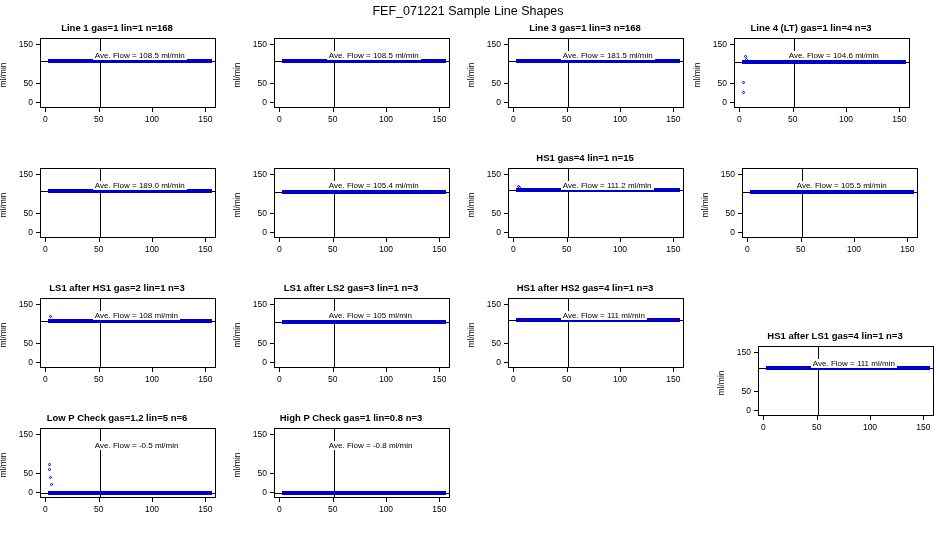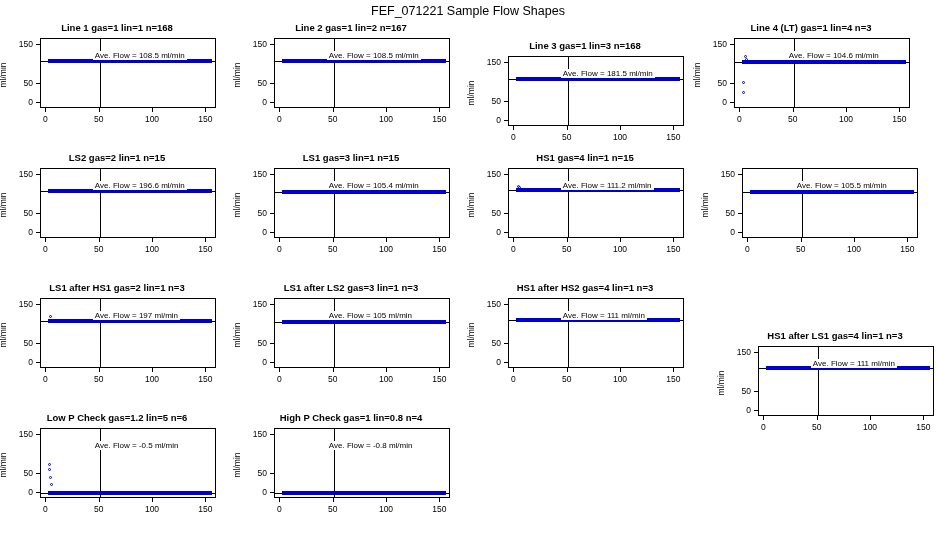--- a/index.html
+++ b/index.html
@@ -133,21 +133,21 @@
   .band {
     position: absolute;
     background: #0000cc;
     height: 4px;
   }
 </style>
 </head>
 <body>
 
 <div id="root">
-  <div id="main-title">FEF_071221  Sample Flow Shapes</div>
+  <div id="main-title">FEF_071221  Sample Line Shapes</div>
   <div id="grid">
       <div class="panel" style="left: 0px; top: 0px;">
         <div class="panel-title">Line 1 gas=1 lin=1 n=168</div>
         <div class="ylab">ml/min</div>
         <div class="ytick" style="left: 13px; top: 77.1667px;">0</div>
         <div class="ytickmark" style="left: 36px; top: 82.1667px;"></div>
         <div class="ytick" style="left: 13px; top: 57.7222px;">50</div>
         <div class="ytickmark" style="left: 36px; top: 62.7222px;"></div>
         <div class="ytick" style="left: 13px; top: 18.8333px;">150</div>
         <div class="ytickmark" style="left: 36px; top: 23.8333px;"></div>
@@ -160,21 +160,20 @@
         <div class="xtick" style="left: 194.333px; top: 94px;">150</div>
         <div class="xtickmark" style="left: 205.333px; top: 88px;"></div>
         <div class="plotbox">
           <div class="vline" style="left: 58.6667px;"></div>
           <div class="hline" style="top: 21.9722px;"></div>
           <div class="band" style="left: 7.46667px; width: 163.2px; top: 19.9722px;"></div>
         </div>
         <div class="ann" style="left: 92.8px; top: 31px;">Ave. Flow =  108.5  ml/min</div>
       </div>
       <div class="panel" style="left: 234px; top: 0px;">
-        <div class="panel-title">Line 2 gas=1 lin=2 n=167</div>
         <div class="ylab">ml/min</div>
         <div class="ytick" style="left: 13px; top: 77.1667px;">0</div>
         <div class="ytickmark" style="left: 36px; top: 82.1667px;"></div>
         <div class="ytick" style="left: 13px; top: 57.7222px;">50</div>
         <div class="ytickmark" style="left: 36px; top: 62.7222px;"></div>
         <div class="ytick" style="left: 13px; top: 18.8333px;">150</div>
         <div class="ytickmark" style="left: 36px; top: 23.8333px;"></div>
         <div class="xtick" style="left: 34.3333px; top: 94px;">0</div>
         <div class="xtickmark" style="left: 45.3333px; top: 88px;"></div>
         <div class="xtick" style="left: 87.6667px; top: 94px;">50</div>
@@ -183,21 +182,21 @@
         <div class="xtickmark" style="left: 152px; top: 88px;"></div>
         <div class="xtick" style="left: 194.333px; top: 94px;">150</div>
         <div class="xtickmark" style="left: 205.333px; top: 88px;"></div>
         <div class="plotbox">
           <div class="vline" style="left: 58.6667px;"></div>
           <div class="hline" style="top: 21.9722px;"></div>
           <div class="band" style="left: 7.46667px; width: 163.2px; top: 19.9722px;"></div>
         </div>
         <div class="ann" style="left: 92.8px; top: 31px;">Ave. Flow =  108.5  ml/min</div>
       </div>
-      <div class="panel" style="left: 468px; top: 0px; margin-top: 18px;">
+      <div class="panel" style="left: 468px; top: 0px;">
         <div class="panel-title">Line 3 gas=1 lin=3 n=168</div>
         <div class="ylab">ml/min</div>
         <div class="ytick" style="left: 13px; top: 77.1667px;">0</div>
         <div class="ytickmark" style="left: 36px; top: 82.1667px;"></div>
         <div class="ytick" style="left: 13px; top: 57.7222px;">50</div>
         <div class="ytickmark" style="left: 36px; top: 62.7222px;"></div>
         <div class="ytick" style="left: 13px; top: 18.8333px;">150</div>
         <div class="ytickmark" style="left: 36px; top: 23.8333px;"></div>
         <div class="xtick" style="left: 34.3333px; top: 94px;">0</div>
         <div class="xtickmark" style="left: 45.3333px; top: 88px;"></div>
@@ -236,45 +235,43 @@
           <div class="hline" style="top: 23.4889px;"></div>
           <div class="band" style="left: 7.46667px; width: 163.2px; top: 20.9444px;"></div>
           <div class="pt" style="left: 6.53333px; top: 41.9444px;"></div>
           <div class="pt" style="left: 6.53333px; top: 52.0556px;"></div>
           <div class="pt" style="left: 8.66667px; top: 16.2778px;"></div>
           <div class="pt" style="left: 9.73333px; top: 18.6111px;"></div>
         </div>
         <div class="ann" style="left: 92.8px; top: 31px;">Ave. Flow =  104.6  ml/min</div>
       </div>
       <div class="panel" style="left: 0px; top: 130px;">
-        <div class="panel-title">LS2 gas=2 lin=1 n=15</div>
         <div class="ylab">ml/min</div>
         <div class="ytick" style="left: 13px; top: 77.1667px;">0</div>
         <div class="ytickmark" style="left: 36px; top: 82.1667px;"></div>
         <div class="ytick" style="left: 13px; top: 57.7222px;">50</div>
         <div class="ytickmark" style="left: 36px; top: 62.7222px;"></div>
         <div class="ytick" style="left: 13px; top: 18.8333px;">150</div>
         <div class="ytickmark" style="left: 36px; top: 23.8333px;"></div>
         <div class="xtick" style="left: 34.3333px; top: 94px;">0</div>
         <div class="xtickmark" style="left: 45.3333px; top: 88px;"></div>
         <div class="xtick" style="left: 87.6667px; top: 94px;">50</div>
         <div class="xtickmark" style="left: 98.6667px; top: 88px;"></div>
         <div class="xtick" style="left: 141px; top: 94px;">100</div>
         <div class="xtickmark" style="left: 152px; top: 88px;"></div>
         <div class="xtick" style="left: 194.333px; top: 94px;">150</div>
         <div class="xtickmark" style="left: 205.333px; top: 88px;"></div>
         <div class="plotbox">
           <div class="vline" style="left: 58.6667px;"></div>
           <div class="hline" style="top: 21.6222px;"></div>
           <div class="band" style="left: 7.46667px; width: 163.2px; top: 19.6222px;"></div>
         </div>
-        <div class="ann" style="left: 92.8px; top: 31px;">Ave. Flow =  196.6  ml/min</div>
+        <div class="ann" style="left: 92.8px; top: 31px;">Ave. Flow =  189.0  ml/min</div>
       </div>
       <div class="panel" style="left: 234px; top: 130px;">
-        <div class="panel-title">LS1 gas=3 lin=1 n=15</div>
         <div class="ylab">ml/min</div>
         <div class="ytick" style="left: 13px; top: 77.1667px;">0</div>
         <div class="ytickmark" style="left: 36px; top: 82.1667px;"></div>
         <div class="ytick" style="left: 13px; top: 57.7222px;">50</div>
         <div class="ytickmark" style="left: 36px; top: 62.7222px;"></div>
         <div class="ytick" style="left: 13px; top: 18.8333px;">150</div>
         <div class="ytickmark" style="left: 36px; top: 23.8333px;"></div>
         <div class="xtick" style="left: 34.3333px; top: 94px;">0</div>
         <div class="xtickmark" style="left: 45.3333px; top: 88px;"></div>
         <div class="xtick" style="left: 87.6667px; top: 94px;">50</div>
@@ -355,21 +352,21 @@
         <div class="xtick" style="left: 141px; top: 94px;">100</div>
         <div class="xtickmark" style="left: 152px; top: 88px;"></div>
         <div class="xtick" style="left: 194.333px; top: 94px;">150</div>
         <div class="xtickmark" style="left: 205.333px; top: 88px;"></div>
         <div class="plotbox">
           <div class="vline" style="left: 58.6667px;"></div>
           <div class="hline" style="top: 22.1667px;"></div>
           <div class="band" style="left: 7.46667px; width: 163.2px; top: 20.1667px;"></div>
           <div class="pt" style="left: 7.6px; top: 16.2778px;"></div>
         </div>
-        <div class="ann" style="left: 92.8px; top: 31px;">Ave. Flow =  197  ml/min</div>
+        <div class="ann" style="left: 92.8px; top: 31px;">Ave. Flow =  108  ml/min</div>
       </div>
       <div class="panel" style="left: 234px; top: 260px;">
         <div class="panel-title">LS1 after LS2 gas=3 lin=1 n=3</div>
         <div class="ylab">ml/min</div>
         <div class="ytick" style="left: 13px; top: 77.1667px;">0</div>
         <div class="ytickmark" style="left: 36px; top: 82.1667px;"></div>
         <div class="ytick" style="left: 13px; top: 57.7222px;">50</div>
         <div class="ytickmark" style="left: 36px; top: 62.7222px;"></div>
         <div class="ytick" style="left: 13px; top: 18.8333px;">150</div>
         <div class="ytickmark" style="left: 36px; top: 23.8333px;"></div>
@@ -458,21 +455,21 @@
           <div class="hline" style="top: 64.1667px;"></div>
           <div class="band" style="left: 7.46667px; width: 163.2px; top: 62.1667px;"></div>
           <div class="pt" style="left: 6.53333px; top: 34.1667px;"></div>
           <div class="pt" style="left: 6.53333px; top: 38.8333px;"></div>
           <div class="pt" style="left: 7.6px; top: 46.6111px;"></div>
           <div class="pt" style="left: 8.66667px; top: 53.6111px;"></div>
         </div>
         <div class="ann" style="left: 92.8px; top: 31px;">Ave. Flow =  -0.5  ml/min</div>
       </div>
       <div class="panel" style="left: 234px; top: 390px;">
-        <div class="panel-title">High P Check gas=1 lin=0.8 n=4</div>
+        <div class="panel-title">High P Check gas=1 lin=0.8 n=3</div>
         <div class="ylab">ml/min</div>
         <div class="ytick" style="left: 13px; top: 77.1667px;">0</div>
         <div class="ytickmark" style="left: 36px; top: 82.1667px;"></div>
         <div class="ytick" style="left: 13px; top: 57.7222px;">50</div>
         <div class="ytickmark" style="left: 36px; top: 62.7222px;"></div>
         <div class="ytick" style="left: 13px; top: 18.8333px;">150</div>
         <div class="ytickmark" style="left: 36px; top: 23.8333px;"></div>
         <div class="xtick" style="left: 34.3333px; top: 94px;">0</div>
         <div class="xtickmark" style="left: 45.3333px; top: 88px;"></div>
         <div class="xtick" style="left: 87.6667px; top: 94px;">50</div>

